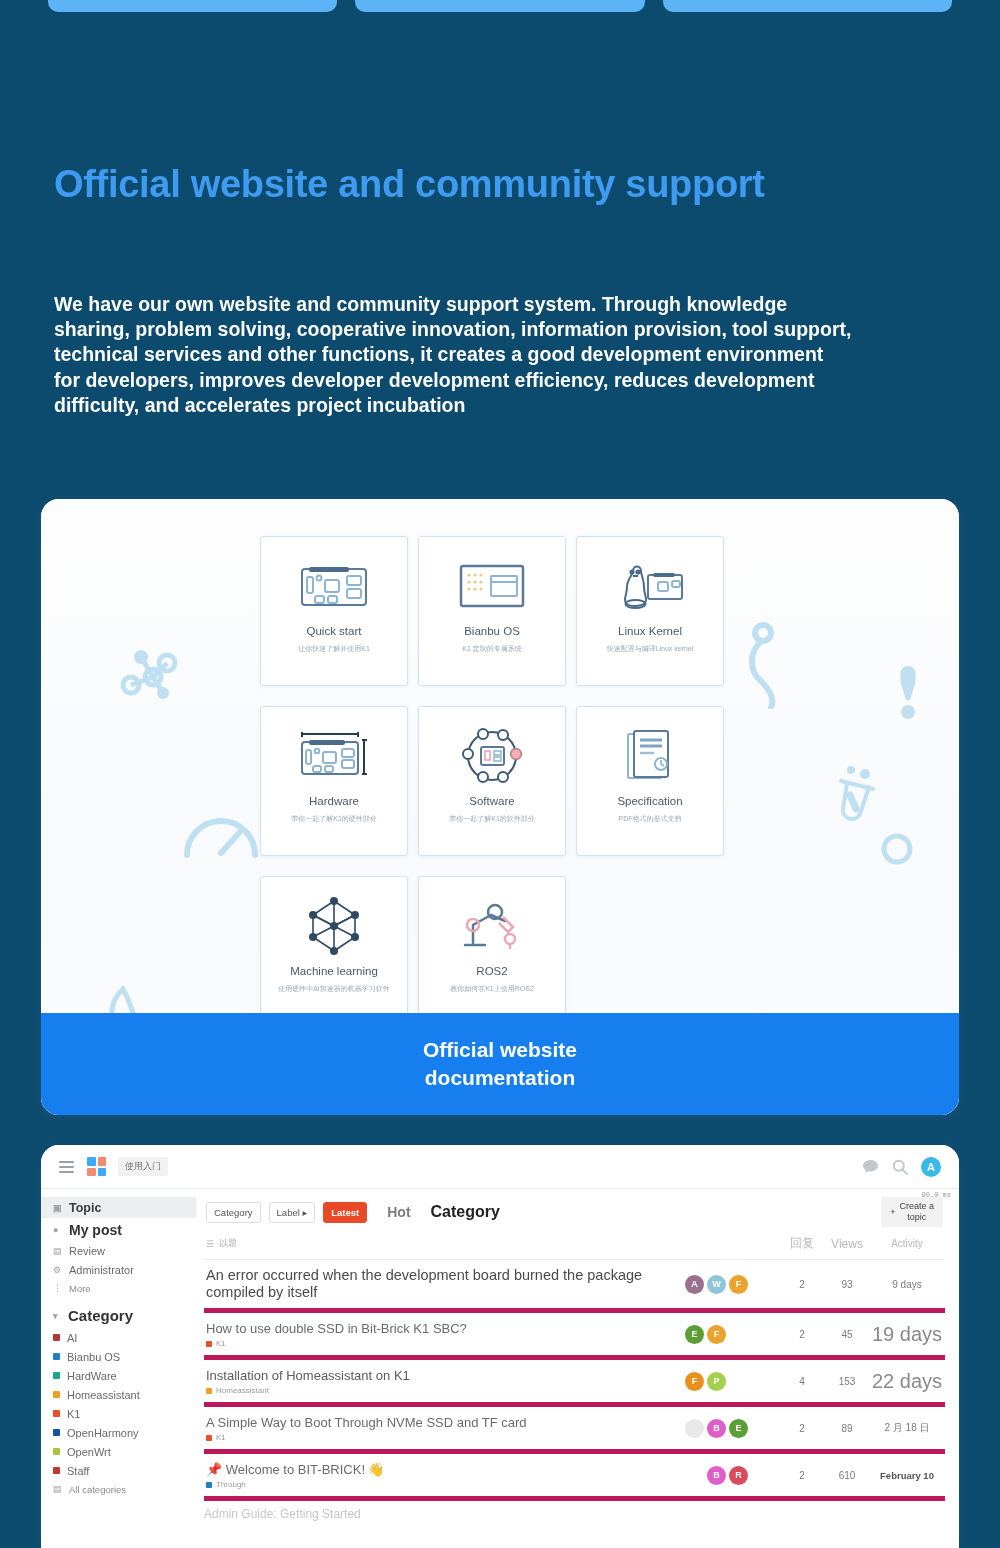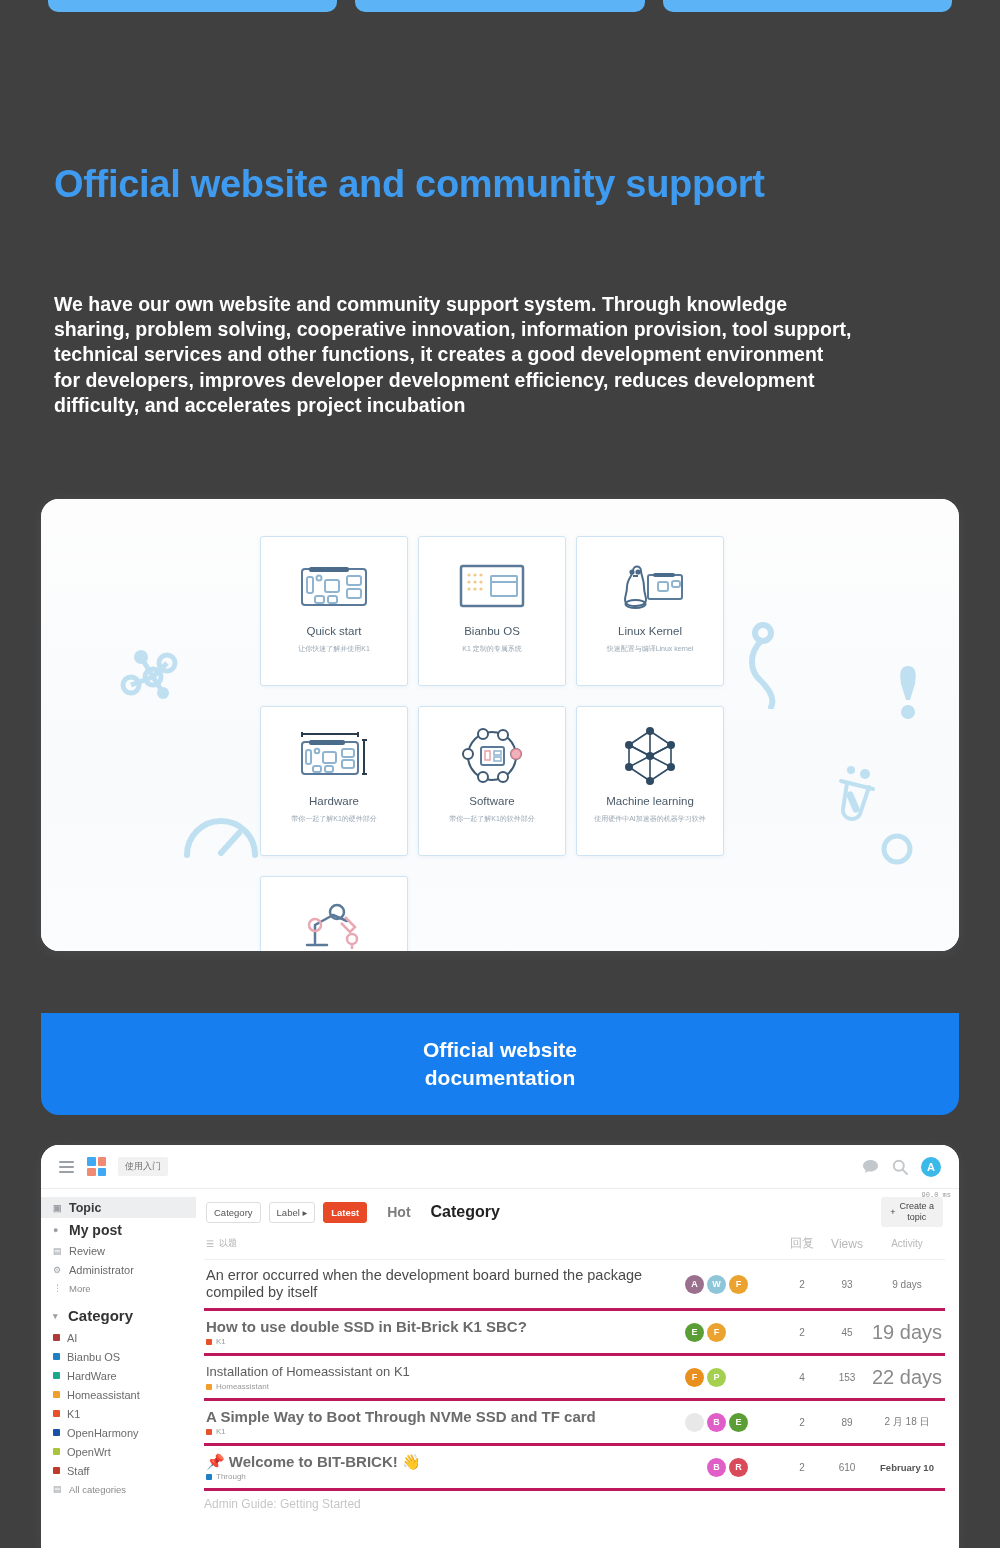--- a/index.html
+++ b/index.html
@@ -2,40 +2,40 @@
 <html><head>
 <meta charset="utf-8">
 <style>
   * { box-sizing: border-box; margin: 0; padding: 0; }
   html, body {
     width: 1000px; height: 1548px;
     background: #000;
     font-family: "Liberation Sans", sans-serif;
     overflow: hidden;
   }
-  .page { position: relative; width: 1000px; height: 1548px; background: #404040; }
+  .page { position: relative; width: 1000px; height: 1548px; background: #0c4a6e; }
 
   
   .topbtns { position: absolute; top: -58px; left: 0; width: 1000px; height: 70px; display: flex; gap: 18px; padding: 0 48px; }
   .topbtn { flex: 1; background: #5cb4f7; border-radius: 10px; border: none; }
 
   
   .hero-title {
     position: absolute; left: 54px; top: 163px;
     font-size: 38px; font-weight: 700; color: #3f9bf0;
     letter-spacing: -0.3px;
   }
   .hero-body {
     position: absolute; left: 54px; top: 292px; width: 800px;
     font-size: 19.5px; font-weight: 700; color: #fff; line-height: 25.2px;
   }
 
   
   .doc-card {
-    position: absolute; left: 41px; top: 499px; width: 918px; height: 452px;
+    position: absolute; left: 41px; top: 499px; width: 918px; height: 616px;
     border-radius: 18px; overflow: hidden; background: #fdfdfd;
     box-shadow: 0 2px 14px rgba(255,255,255,0.06);
   }
   .doc-inner { position: absolute; inset: 0; background: linear-gradient(180deg,#fdfdfd 0%,#f8fafc 60%,#fafcfe 100%); }
   .deco { position: absolute; color: #b6dcf0; opacity: .85; }
 
   .doc-grid {
     position: absolute; left: 219px; top: 37px; width: 506px;
     display: grid; grid-template-columns: repeat(3, 148px); gap: 20px 10px;
   }
@@ -96,25 +96,25 @@
   .fbtn.red { background: #e84a27; border-color: #e84a27; color: #fff; font-weight: 700; }
   .ftxt { font-size: 14px; color: #7d7d7d; font-weight: 700; margin-left: 12px; }
   .ftxt.dark { color: #222; font-size: 16px; }
   .createbtn { margin-left: auto; display: flex; align-items: center; gap: 4px; background: #f1f1f1; border-radius: 3px; padding: 4px 9px; font-size: 9px; color: #444; line-height: 11px; text-align: center; }
 
   .tbl-head { display: flex; align-items: center; padding: 2px 2px 7px; border-bottom: 1px solid #eee; }
   .th-topic { flex: 1; display: flex; align-items: center; gap: 5px; font-size: 9px; color: #b0b0b0; }
   .th-c { text-align: center; font-size: 12px; color: #b8b8b8; }
   .w-av { width: 100px; } .w-rep { width: 42px; } .w-views { width: 48px; } .w-act { width: 72px; }
 
-  .trow { display: flex; align-items: center; padding: 7px 2px; border-bottom: 3px solid #be185d; min-height: 45px; justify-content: flex-end; }
+  .trow { display: flex; align-items: center; padding: 7px 2px; border-bottom: 5px solid #be185d; min-height: 45px; justify-content: flex-end; }
   .t-main { flex: 1; padding-right: 10px; }
   .t-title { font-size: 13px; color: #5c5c5c; line-height: 17px; }
   .t-title.big { font-size: 14.5px; color: #4a4a4a; }
-  .t-title.small { font-size: 15px; color: #6b6b6b; font-weight: bold; }
+  .t-title.small { font-size: 13px; color: #6b6b6b; }
   .t-cat { display: flex; align-items: center; gap: 4px; margin-top: 2px; font-size: 8px; color: #9a9a9a; }
   .avgrp { width: 100px; display: flex; gap: 3px; justify-content: flex-start; padding-left: 4px; }
   .av { width: 19px; height: 19px; border-radius: 50%; color: #fff; font-size: 9px; font-weight: 700; display: flex; align-items: center; justify-content: center; }
   .av.logo { display: grid; grid-template-columns: 1fr 1fr; grid-template-rows: 1fr 1fr; gap: 1px; padding: 3px; background: #fff; }
   .av.logo i { border-radius: 1px; }
   .cell { font-size: 10px; color: #7a7a7a; text-align: center; }
   .cell.bigdays { font-size: 20px; color: #8a8a8a; line-height: 15px; }
   .cell.bold { font-weight: 700; color: #555; font-size: 9.5px; }
   .watermark { position: absolute; right: 8px; top: 2px; font-size: 7px; color: #999; font-family: "Liberation Mono", monospace; }
   .cut-row { padding-top: 6px; font-size: 12px; color: #8d8d8d; opacity: .5; }
@@ -276,20 +276,34 @@
               <circle cx="22" cy="50" r="5"></circle>
                 <circle cx="42" cy="50" r="5"></circle>
             </g>
             <circle cx="55" cy="27" r="5" fill="#f2b0ba" stroke="#e08a96" stroke-width="1.5"></circle>
           </svg>
         </div>
         <div class="doc-name">Software</div>
         <div class="doc-sub">带你一起了解K1的软件部分</div>
       </div>
 
+      <div class="doc-tile">
+        <div class="doc-ico">
+          <svg width="52" height="56" viewBox="0 0 52 56">
+            <rect x="4" y="6" width="34" height="44" rx="2" fill="#fff" stroke="#8fb4cf" stroke-width="2"></rect>
+            <rect x="10" y="3" width="34" height="46" rx="2" fill="#fff" stroke="#5b7a99" stroke-width="2"></rect>
+            <path d="M16 12 L38 12 M16 18 L38 18" stroke="#7fa5c4" stroke-width="3"></path>
+            <path d="M16 25 L30 25" stroke="#9fc0d8" stroke-width="2.5"></path>
+            <circle cx="37" cy="36" r="6" fill="none" stroke="#8fb4cf" stroke-width="2"></circle>
+            <path d="M37 32 L37 36 L40 38" stroke="#8fb4cf" stroke-width="1.6" fill="none"></path>
+          </svg>
+        </div>
+        <div class="doc-name">Specification</div>
+        <div class="doc-sub">PDF格式的形式文档</div>
+      </div>
 
 
       <div class="doc-tile">
         <div class="doc-ico">
           <svg width="58" height="58" viewBox="0 0 58 58">
             <g stroke="#2f4a63" stroke-width="1.6" fill="none">
               <path d="M29 4 L8 18 L29 29 L50 18 Z"></path>
               <path d="M29 4 L29 54 M8 18 L8 40 L29 54 L50 40 L50 18"></path>
               <path d="M8 40 L29 29 L50 40 M8 18 L50 40 M50 18 L8 40"></path>
             </g>

